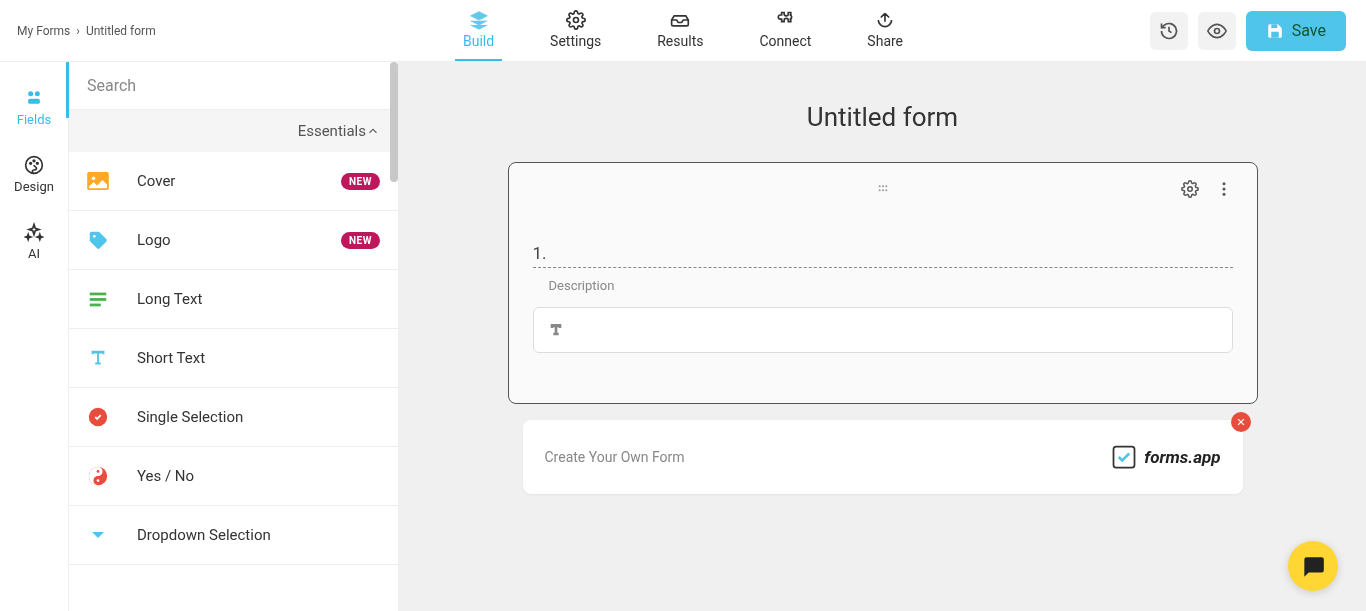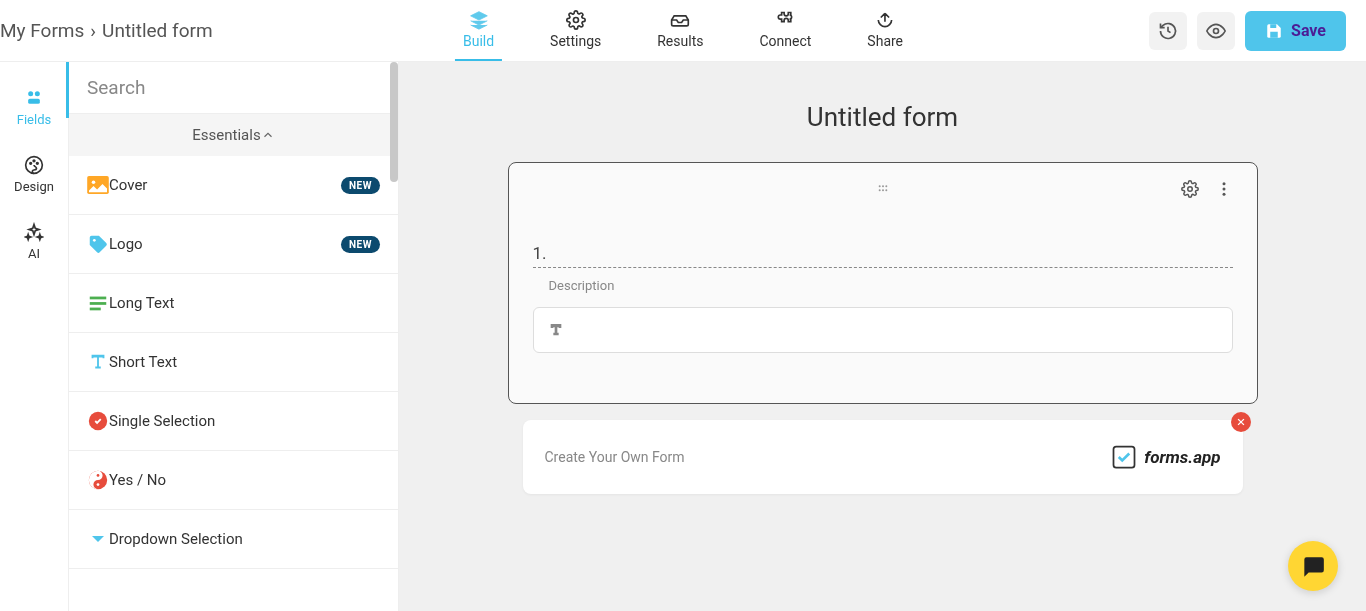--- a/index.html
+++ b/index.html
@@ -16,25 +16,25 @@
       background: #fff;
     }
     .header {
       display: flex;
       align-items: center;
       height: 62px;
       border-bottom: 1px solid #eee;
       position: relative;
     }
     .breadcrumb {
-      padding-left: 0;
+      padding-left: 17px;
       display: flex;
       align-items: center;
       color: #555;
-      font-size: 19px;
+      font-size: 12px;
       gap: 6px;
     }
     .breadcrumb a {
       color: #555;
       text-decoration: none;
     }
     .tabs {
       position: absolute;
       left: 50%;
       transform: translateX(-50%);
@@ -79,27 +79,27 @@
       border-radius: 6px;
       background: #f2f2f2;
       display: flex;
       align-items: center;
       justify-content: center;
       cursor: pointer;
       color: #555;
     }
     .save-btn {
       background: #4fc5eb;
-      color: #4c1d95;
+      color: #14532d;
       border: none;
       border-radius: 6px;
       padding: 0 20px;
       height: 40px;
       font-size: 16px;
-      font-weight: 700;
+      font-weight: 400;
       display: flex;
       align-items: center;
       gap: 8px;
       cursor: pointer;
     }
     .main {
       display: flex;
       height: calc(100% - 62px);
     }
     .side-nav {
@@ -150,58 +150,59 @@
       background: #c8c8c8;
       border-radius: 4px;
     }
     .search-wrap {
       padding: 14px 18px;
       border-bottom: 1px solid #eee;
     }
     .search-input {
       width: 100%;
       border: none;
-      font-size: 19px;
+      font-size: 16px;
       color: #555;
       outline: none;
     }
     .search-input::placeholder {
       color: #888;
     }
     .section-header {
       display: flex;
-      justify-content: center;
+      justify-content: flex-end;
       align-items: center;
       padding: 12px 18px;
       background: #f5f5f5;
       color: #555;
       font-size: 15px;
       cursor: pointer;
     }
     .field-item {
       display: flex;
       align-items: center;
       padding: 18px;
       border-bottom: 1px solid #eee;
       cursor: pointer;
+      gap: 28px;
       font-size: 15px;
       color: #333;
     }
     .field-icon {
       width: 22px;
       height: 22px;
       display: flex;
       align-items: center;
       justify-content: center;
     }
     .field-label {
       flex: 1;
     }
     .new-badge {
-      background: #0c4a6e;
+      background: #be185d;
       color: #fff;
       font-size: 10px;
       font-weight: 700;
       padding: 3px 8px;
       border-radius: 10px;
       letter-spacing: 0.5px;
     }
     .canvas {
       flex: 1;
       background: #f0f0f0;

